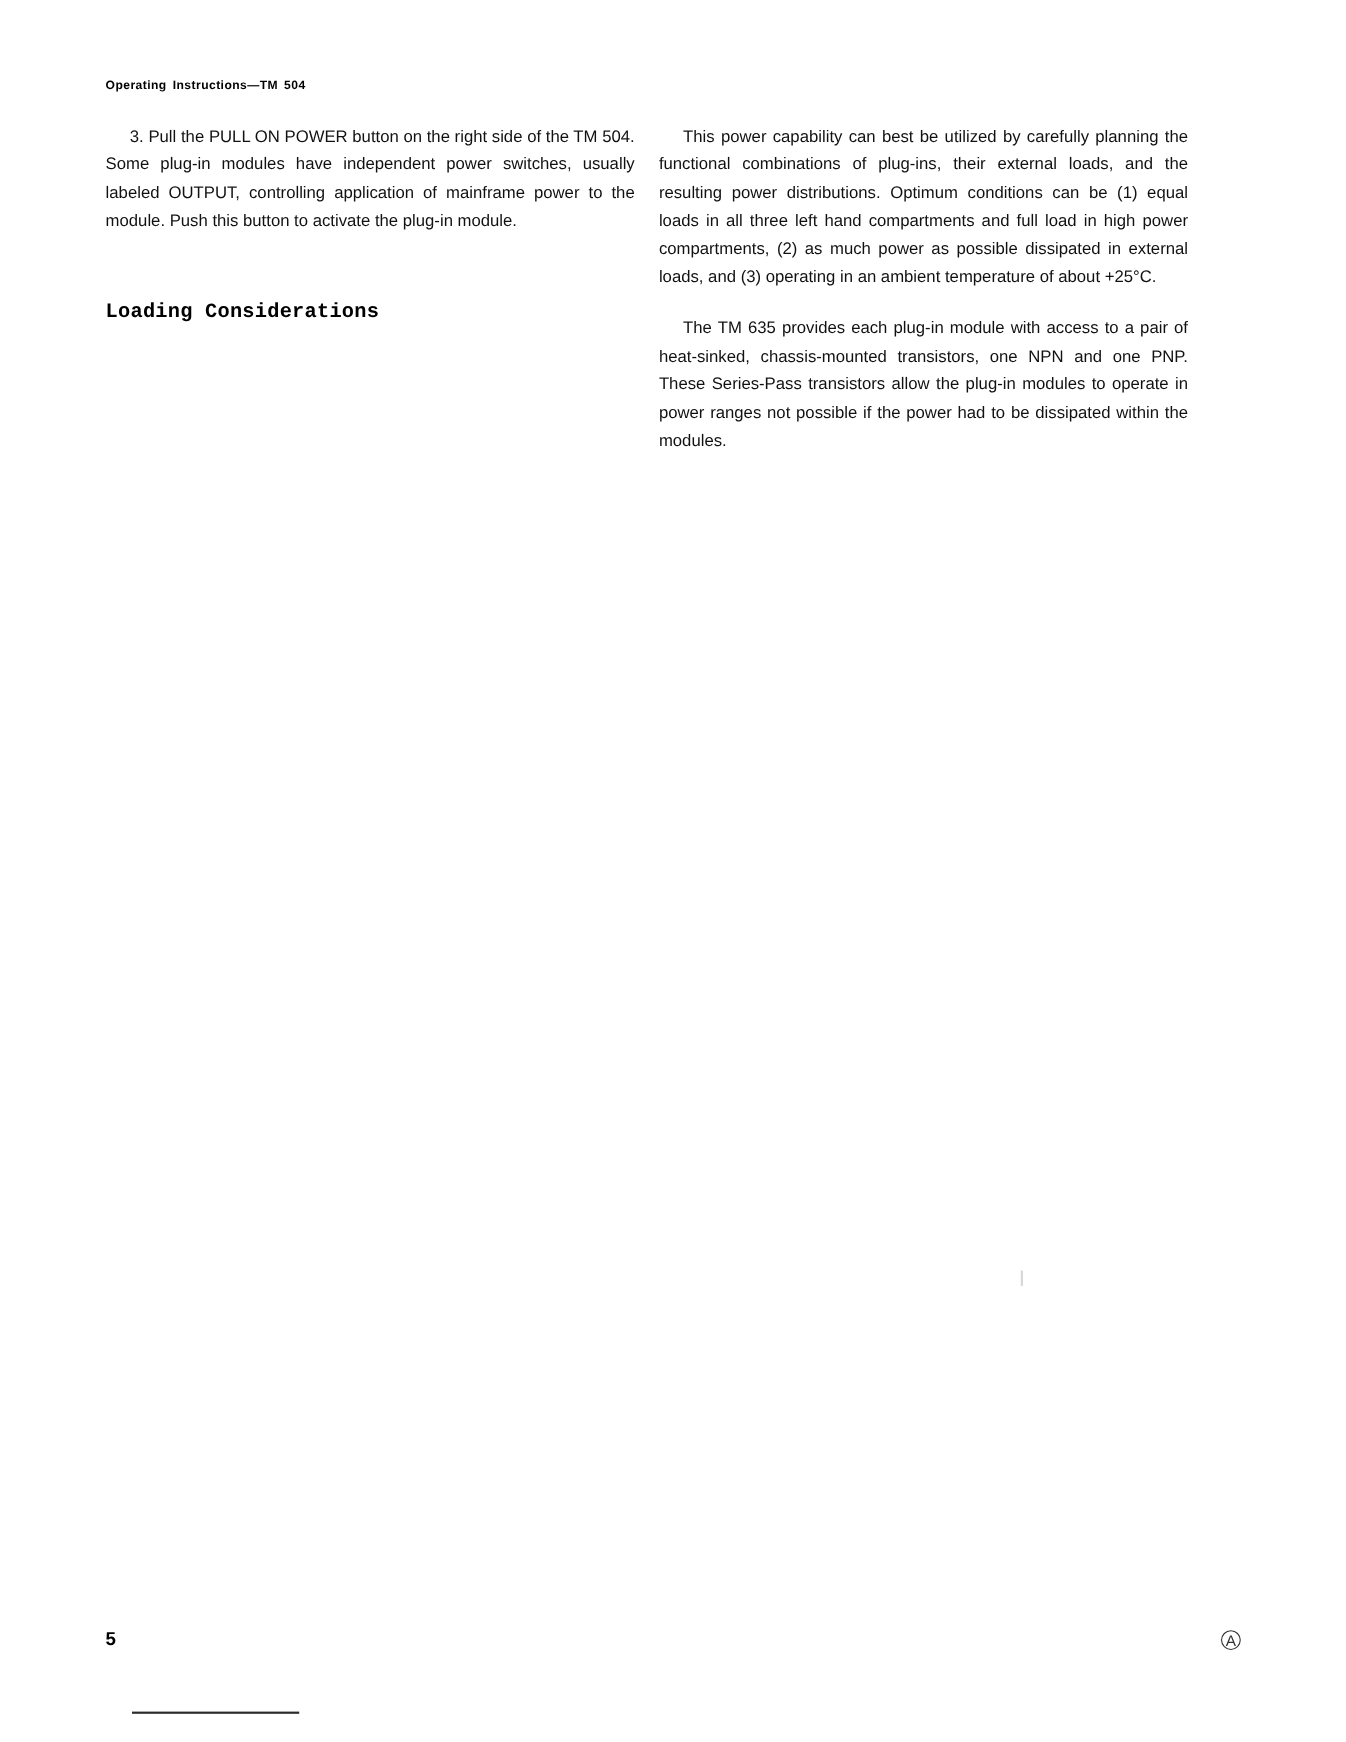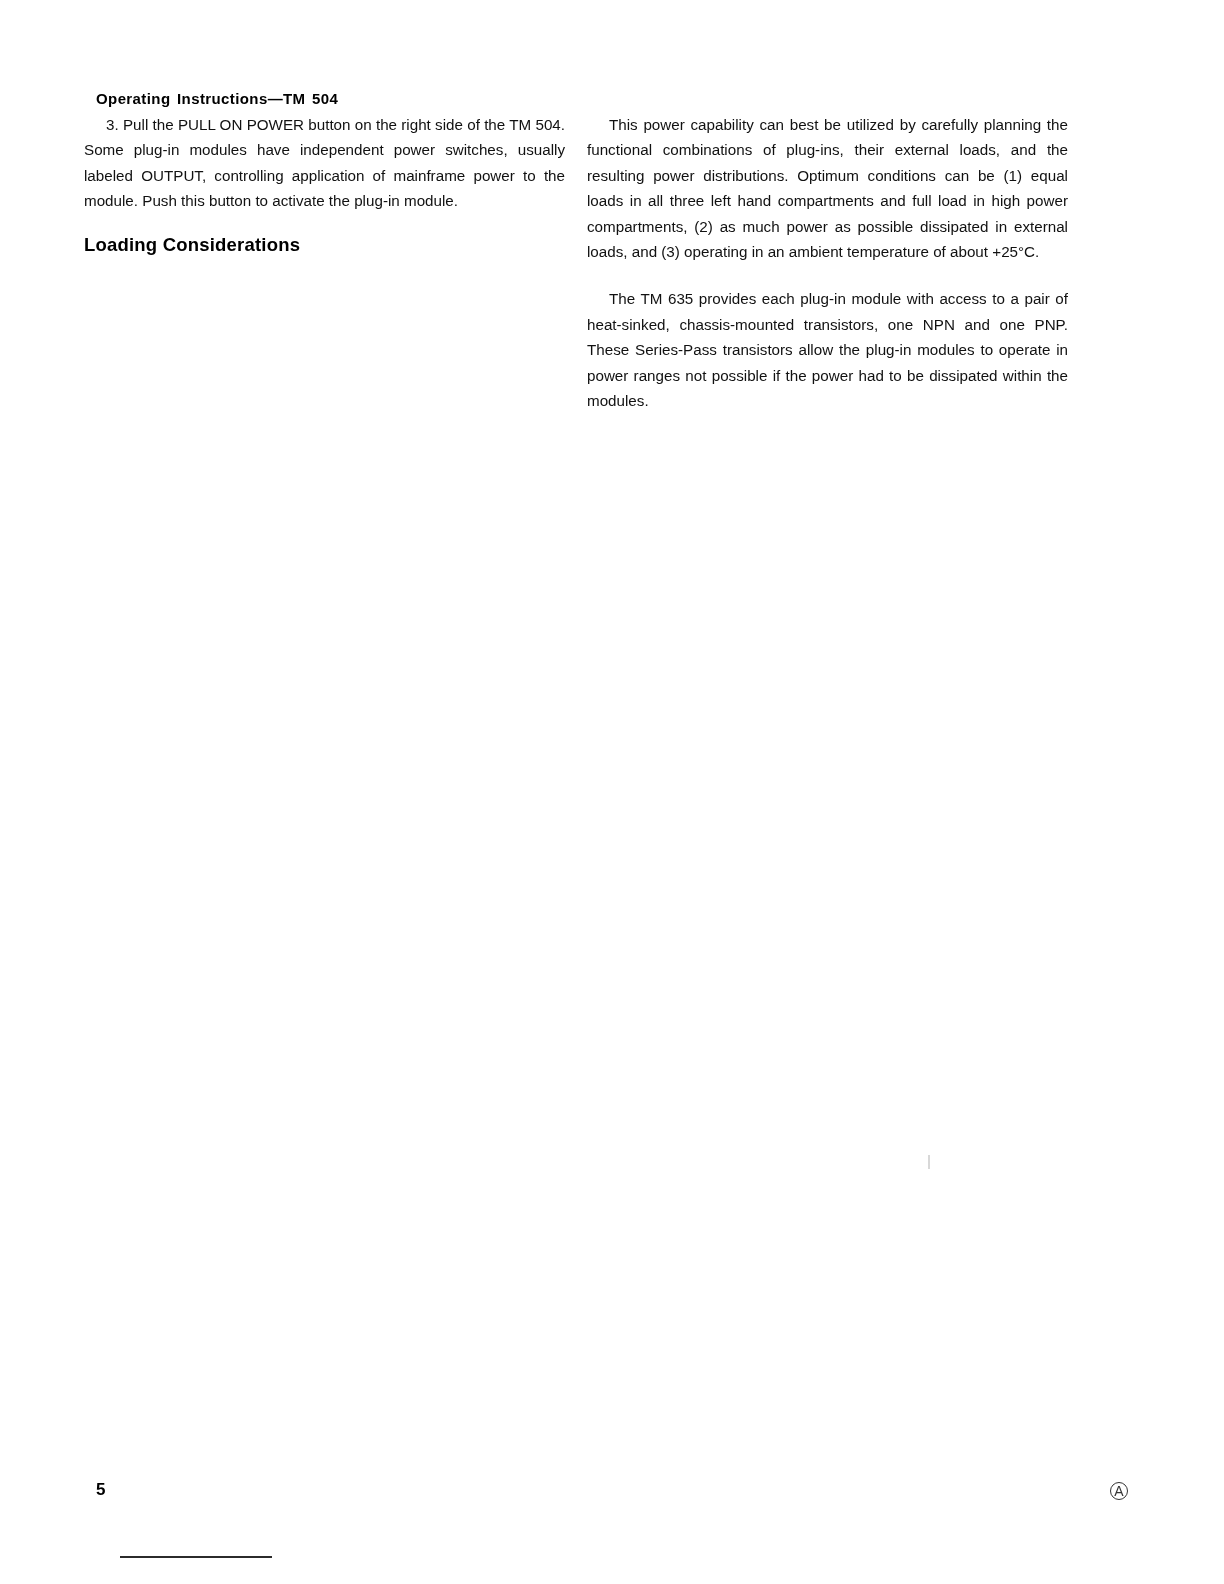--- a/index.html
+++ b/index.html
@@ -19,32 +19,31 @@
     position: absolute;
     inset: 0;
     overflow: hidden;
   }
 
   
   .running-head {
     position: absolute;
     left: 96px;
     top: 72px;
-    font-size: 15px;
+    font-size: 11px;
     font-weight: bold;
     letter-spacing: 0.4px;
     word-spacing: 2px;
     color: #000;
-    margin-top: 18px;
   }
 
   
   .columns {
     position: absolute;
-    left: 84px;
+    left: 96px;
     top: 112px;
     width: 1008px;
     display: flex;
     gap: 22px;
   }
   .col {
     width: 481px;
   }
 
   p.body-text {
@@ -63,22 +62,23 @@
   }
 
   h2.section-heading {
     margin: 0;
     font-size: 18.5px;
     font-weight: bold;
     letter-spacing: 0.2px;
     color: #000;
   }
   .heading-block {
-    margin-top: 20px;
+    margin-top: 59px;
     margin-bottom: 20px;
+    font-family: Liberation Mono, monospace;
   }
 
   
   .page-number {
     position: absolute;
     left: 96px;
     top: 1480px;
     font-size: 17px;
     font-weight: bold;
   }

